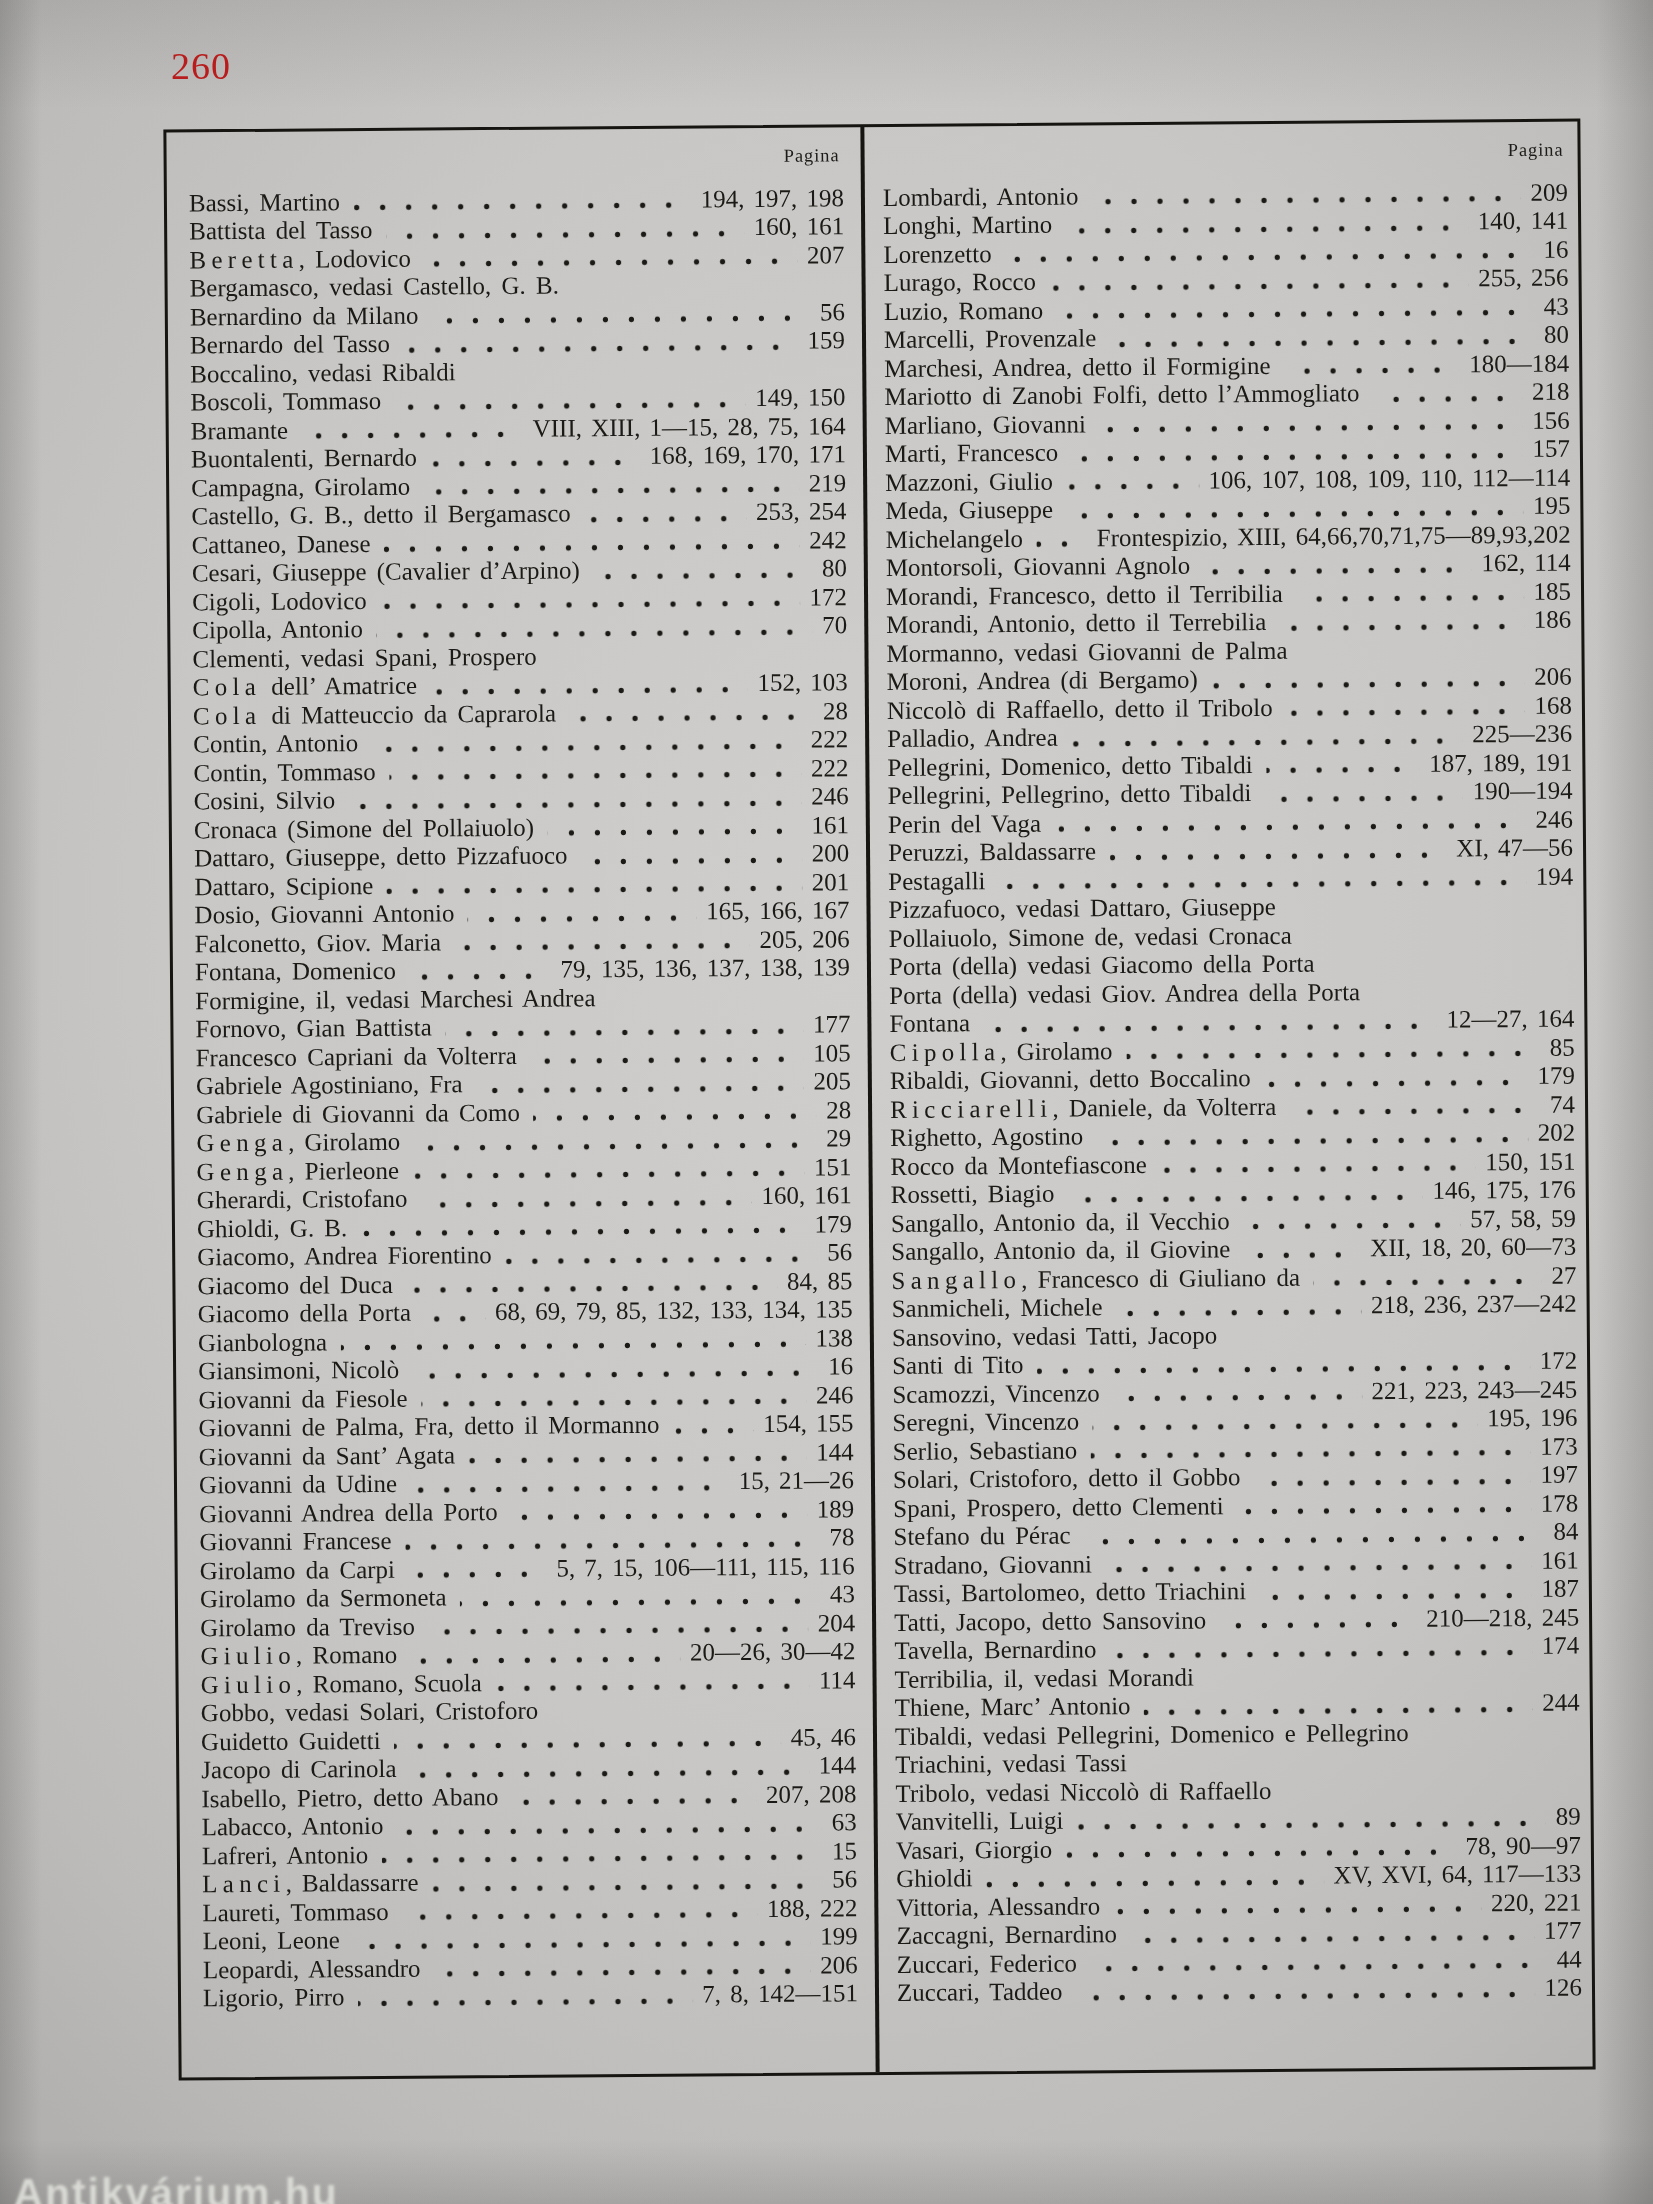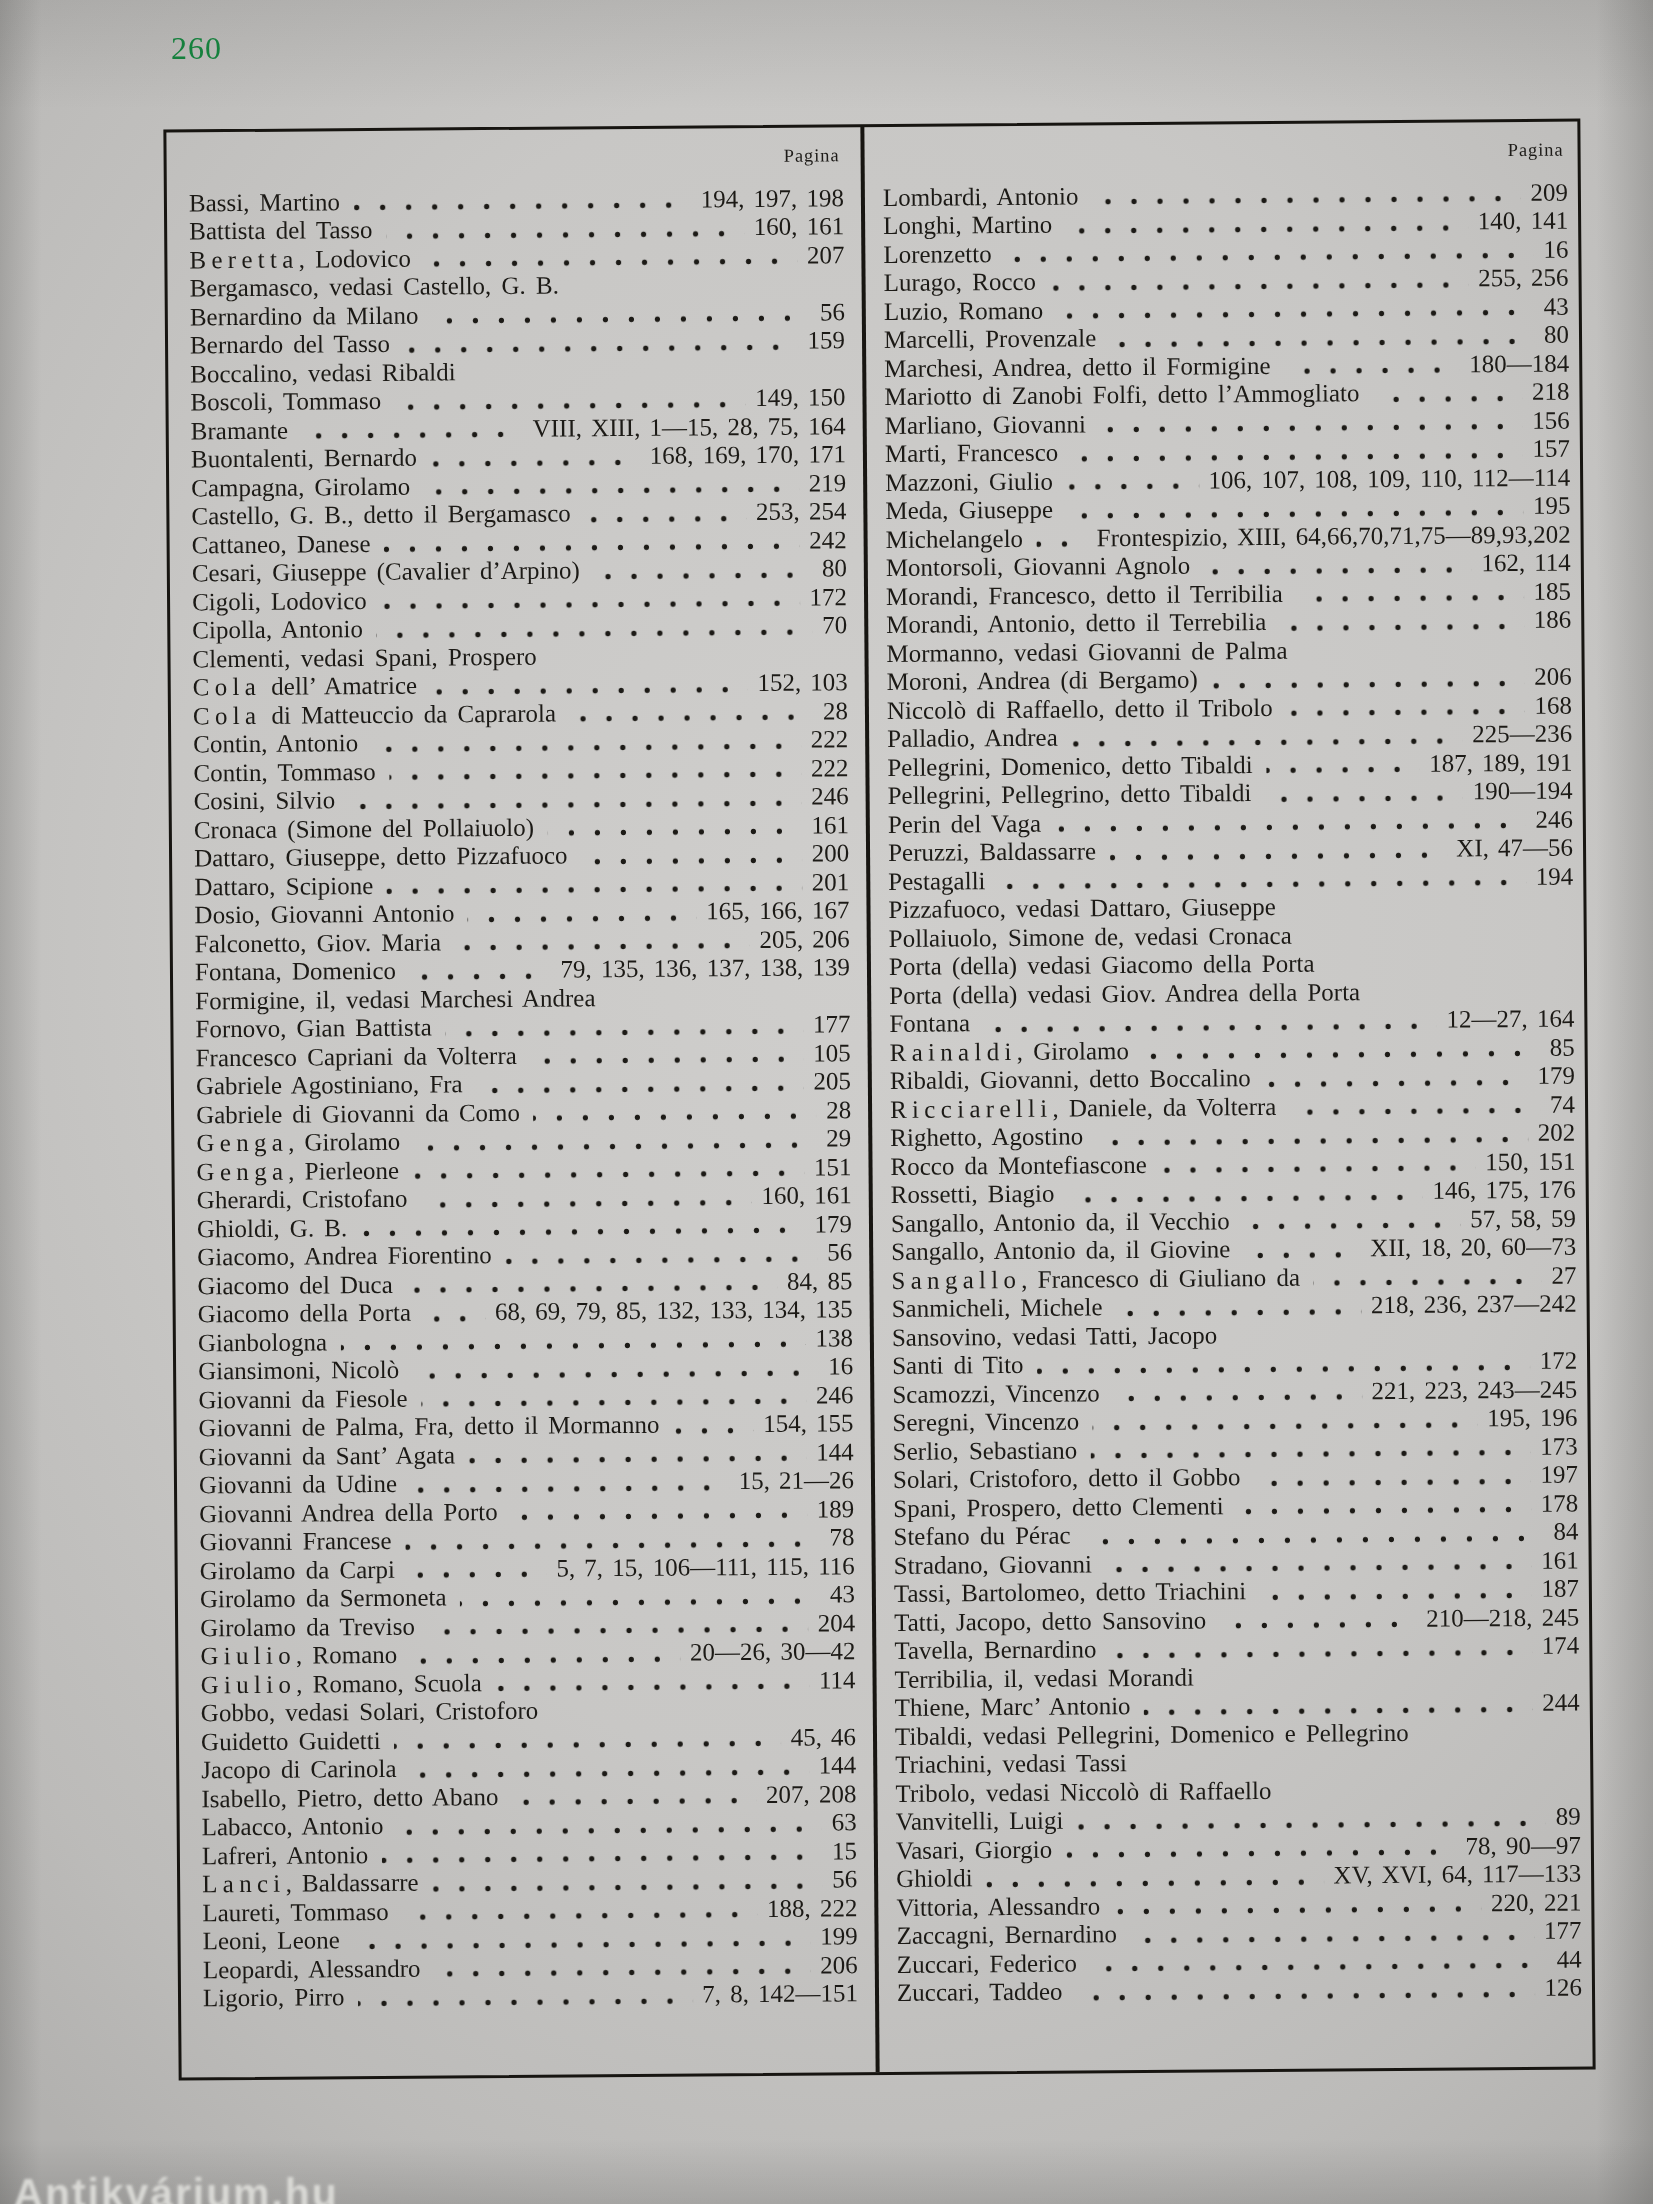--- a/index.html
+++ b/index.html
@@ -10,22 +10,22 @@
     font-family:"Liberation Serif", serif;
     -webkit-font-smoothing:antialiased;
   }
   .vignette{
     position:absolute;inset:0;pointer-events:none;
     background:
       linear-gradient(90deg, rgba(40,40,38,.18) 0%, rgba(0,0,0,0) 2.5%, rgba(0,0,0,0) 96.5%, rgba(40,40,38,.20) 100%),
       linear-gradient(0deg,  rgba(40,40,38,.16) 0%, rgba(0,0,0,0) 3%,   rgba(0,0,0,0) 95%,   rgba(40,40,38,.10) 100%);
   }
   .page-number{
-    position:absolute;left:171px;top:30px;
-    font-size:32px;color:#15803d;letter-spacing:1px;
+    position:absolute;left:171px;top:44px;
+    font-size:38px;color:#b91c1c;letter-spacing:1px;
   }
   .plate{
     position:absolute;left:171px;top:124px;
     width:1411px;height:1945px;
     border:3.9px solid #171511;
     transform:rotate(-0.45deg);
     transform-origin:50% 50%;
   }
   .divider{
     position:absolute;top:0;bottom:0;left:694px;width:3.9px;
@@ -523,21 +523,21 @@
         </div>
         <div class="row">
           <span class="nm">Porta (della) vedasi Giov. Andrea della Porta</span>
         </div>
         <div class="row">
           <span class="nm">Fontana</span>
           <span class="lead"></span>
           <span class="pg">12—27, 164</span>
         </div>
         <div class="row">
-          <span class="nm"><span class="sp">Rainaldi</span>, Girolamo</span>
+          <span class="nm"><span class="sp">Cipolla</span>, Girolamo</span>
           <span class="lead"></span>
           <span class="pg">85</span>
         </div>
         <div class="row">
           <span class="nm">Ribaldi, Giovanni, detto Boccalino</span>
           <span class="lead"></span>
           <span class="pg">179</span>
         </div>
         <div class="row">
           <span class="nm"><span class="sp">Ricciarelli</span>, Daniele, da Volterra</span>

